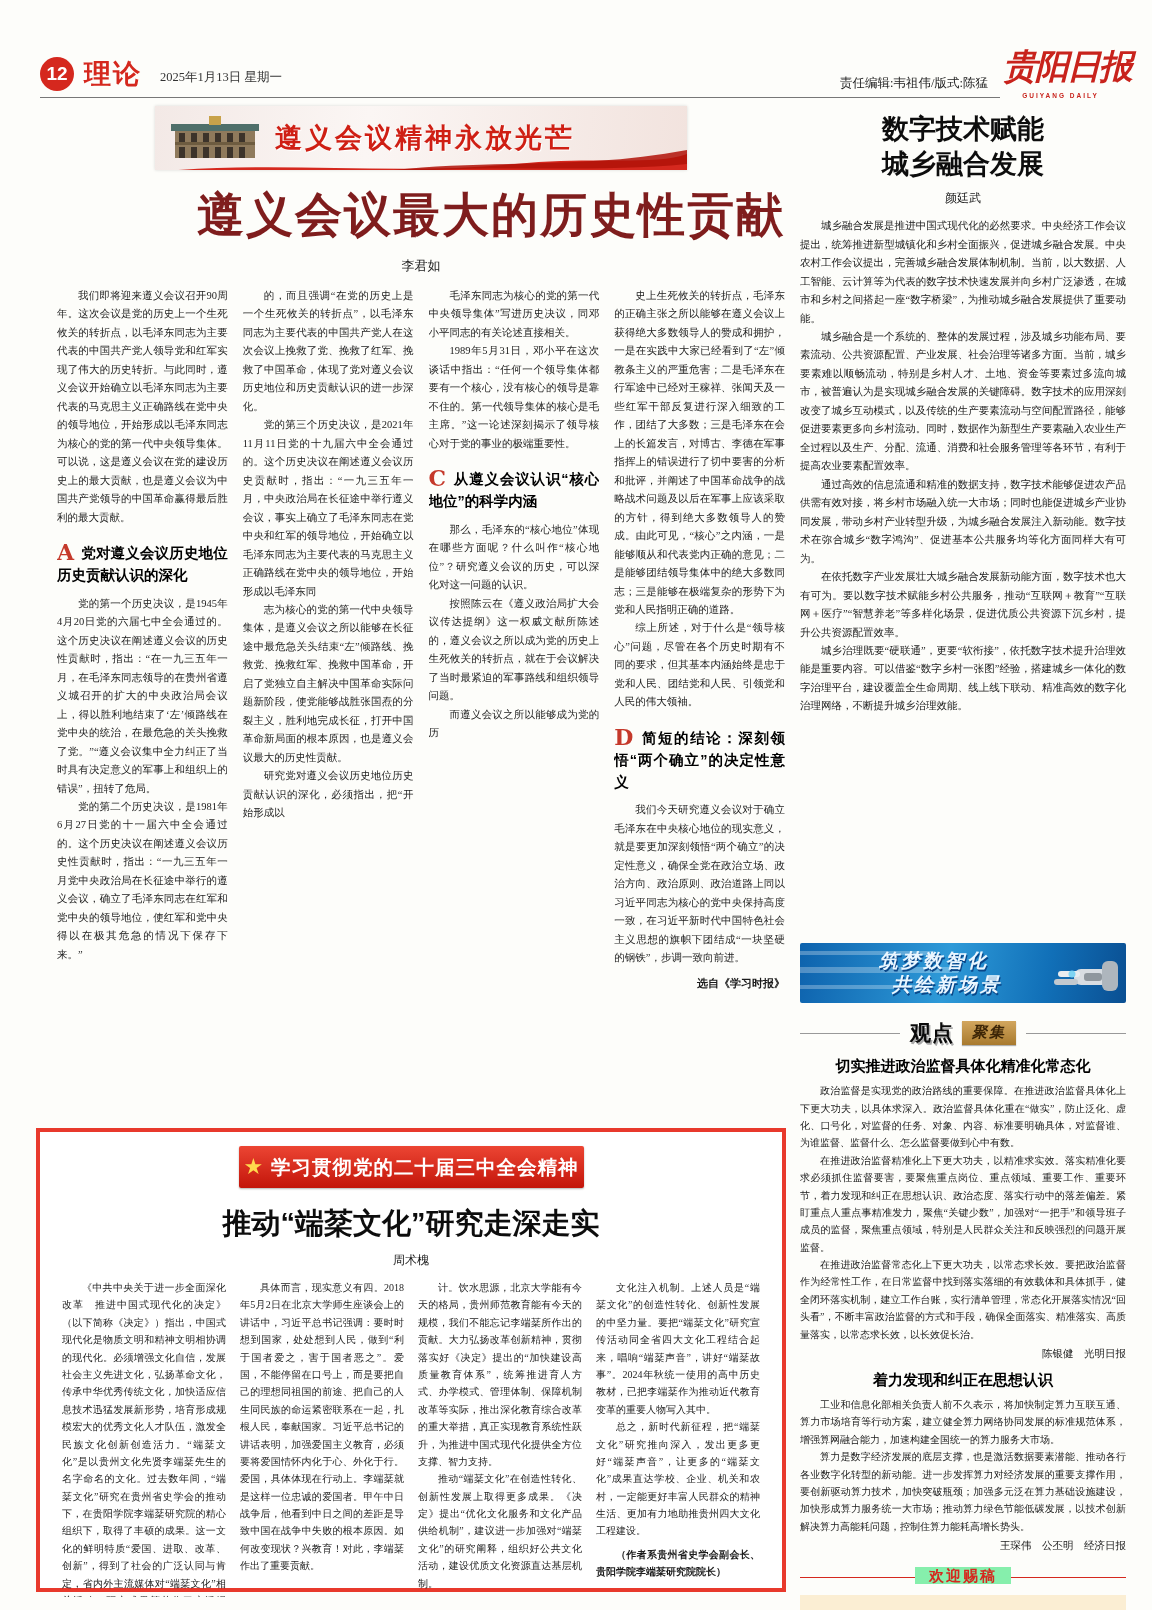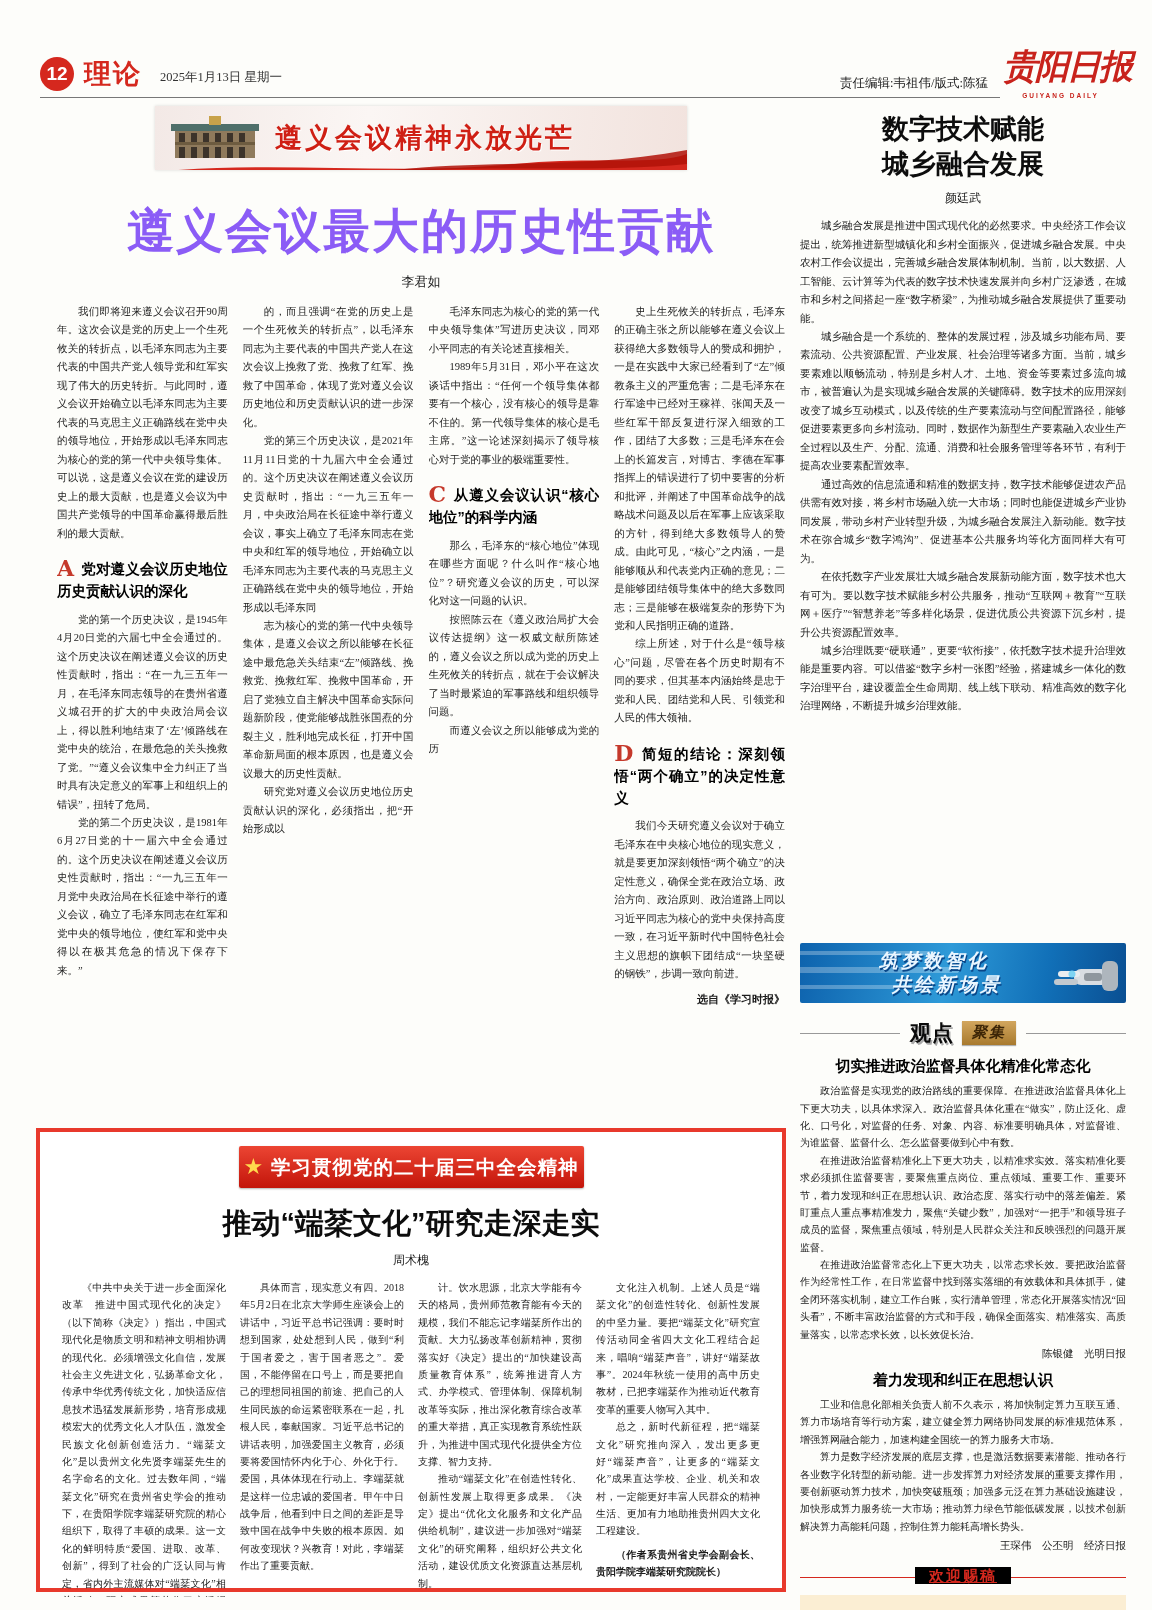--- a/index.html
+++ b/index.html
@@ -21,22 +21,22 @@
   .masthead-cn { color:#c8231c; font:bold italic 34px "DejaVu Serif",serif; letter-spacing:-2px; white-space:nowrap; }
   .masthead-en { color:#c8231c; font:bold 6.5px "Liberation Sans","DejaVu Sans",sans-serif; letter-spacing:2px; margin-top:2px; }
   
   .main-area { position:absolute; left:57px; top:106px; width:728px; }
   .zunyi-banner { position:relative; margin:0 auto; width:532px; height:64px; overflow:hidden;
     background:linear-gradient(95deg,#f3e9e6,#fbf6f4 40%,#f2e3de); box-shadow:0 0 3px rgba(0,0,0,.15); }
   .zb-text { position:absolute; left:120px; top:14px; color:#cf1f14; font:900 27px "Liberation Sans","DejaVu Sans",sans-serif;
     letter-spacing:3px; text-shadow:1px 1px 0 #fff; }
   .zb-ribbon { position:absolute; left:0; bottom:-6px; width:100%; height:26px; }
   .zb-building { position:absolute; left:14px; top:8px; }
-  .m-headline { text-align:center; font:900 47px "Liberation Sans","DejaVu Sans",sans-serif;
-    letter-spacing:2px; margin-top:30px; color:#8b5cf6; }
+  .m-headline { text-align:right; font:900 47px "Liberation Sans","DejaVu Sans",sans-serif;
+    letter-spacing:2px; margin-top:14px; color:#7f1d1d; }
   .m-byline { text-align:center; font-size:13px; color:#222; margin:10px 0 12px; }
   .m-cols { display:flex; gap:15px; height:812px; overflow:hidden; }
   .m-col { flex:1 1 0; text-align:justify; font-size:10.5px; line-height:1.76; color:#1c1c1c; overflow:hidden; }
   .bp { text-indent:2em; margin:0; }
   .sec-h { margin:12px 0 8px; font:bold 14.5px "Liberation Sans","DejaVu Sans",sans-serif; line-height:1.5; color:#000; }
   .sec-l { font:bold 22px "DejaVu Serif",serif; color:#c5392b; margin-right:7px; vertical-align:-2px; }
   .src-line { text-align:right; font-weight:bold; font-size:11px; margin-top:6px; }
   
   .bottom-box { position:absolute; left:36px; top:1128px; width:750px; height:464px;
     border:4px solid #e8392c; background:#fff; padding:14px 22px 10px; }
@@ -70,22 +70,22 @@
     text-shadow:1.5px 1.5px 0 #aaa; margin:0 4px 0 10px; letter-spacing:1px; }
   .op-sub { background:linear-gradient(#d2a65e,#a87a2e); color:#3b2406; font:bold italic 15px "DejaVu Serif",serif;
     padding:2px 10px 3px; margin:0 10px 0 4px; border-radius:0; box-shadow:0 1px 1px rgba(0,0,0,.3); letter-spacing:2px; }
   .op-item-title { text-align:center; font:bold 15px "Liberation Sans","DejaVu Sans",sans-serif; margin:10px 0 6px; color:#000; }
   .op-body { text-align:justify; font-size:10px; line-height:1.74; }
   .sig-line { text-align:right; font-weight:normal; font-size:10.5px; margin-top:4px; }
   
   .sub-wrap { margin-top:14px; }
   .sub-title-row { position:relative; text-align:center; height:20px; }
   .sub-title-row .redline { position:absolute; left:0; right:0; top:10px; border-bottom:1px solid #d5281e; }
-  .sub-title { position:relative; background:#000000; padding:0 14px; color:#d5281e;
-    font:bold 15px "Liberation Sans","DejaVu Sans",sans-serif; letter-spacing:2px;text-decoration:underline; }
+  .sub-title { position:relative; background:#86efac; padding:0 14px; color:#d5281e;
+    font:bold 15px "Liberation Sans","DejaVu Sans",sans-serif; letter-spacing:2px; }
   .sub-box { margin-top:8px; background:#fbeed3; padding:14px 16px; font-size:11.5px; line-height:1.9; color:#222; }
   .sub-box p { text-indent:2em; font-weight:bold; }
 </style>
 </head>
 <body>
 
 <div class="hdr">
   <div class="hdr-rule"></div>
   <div class="hdr-left">
     <div class="pg-badge">12</div>

